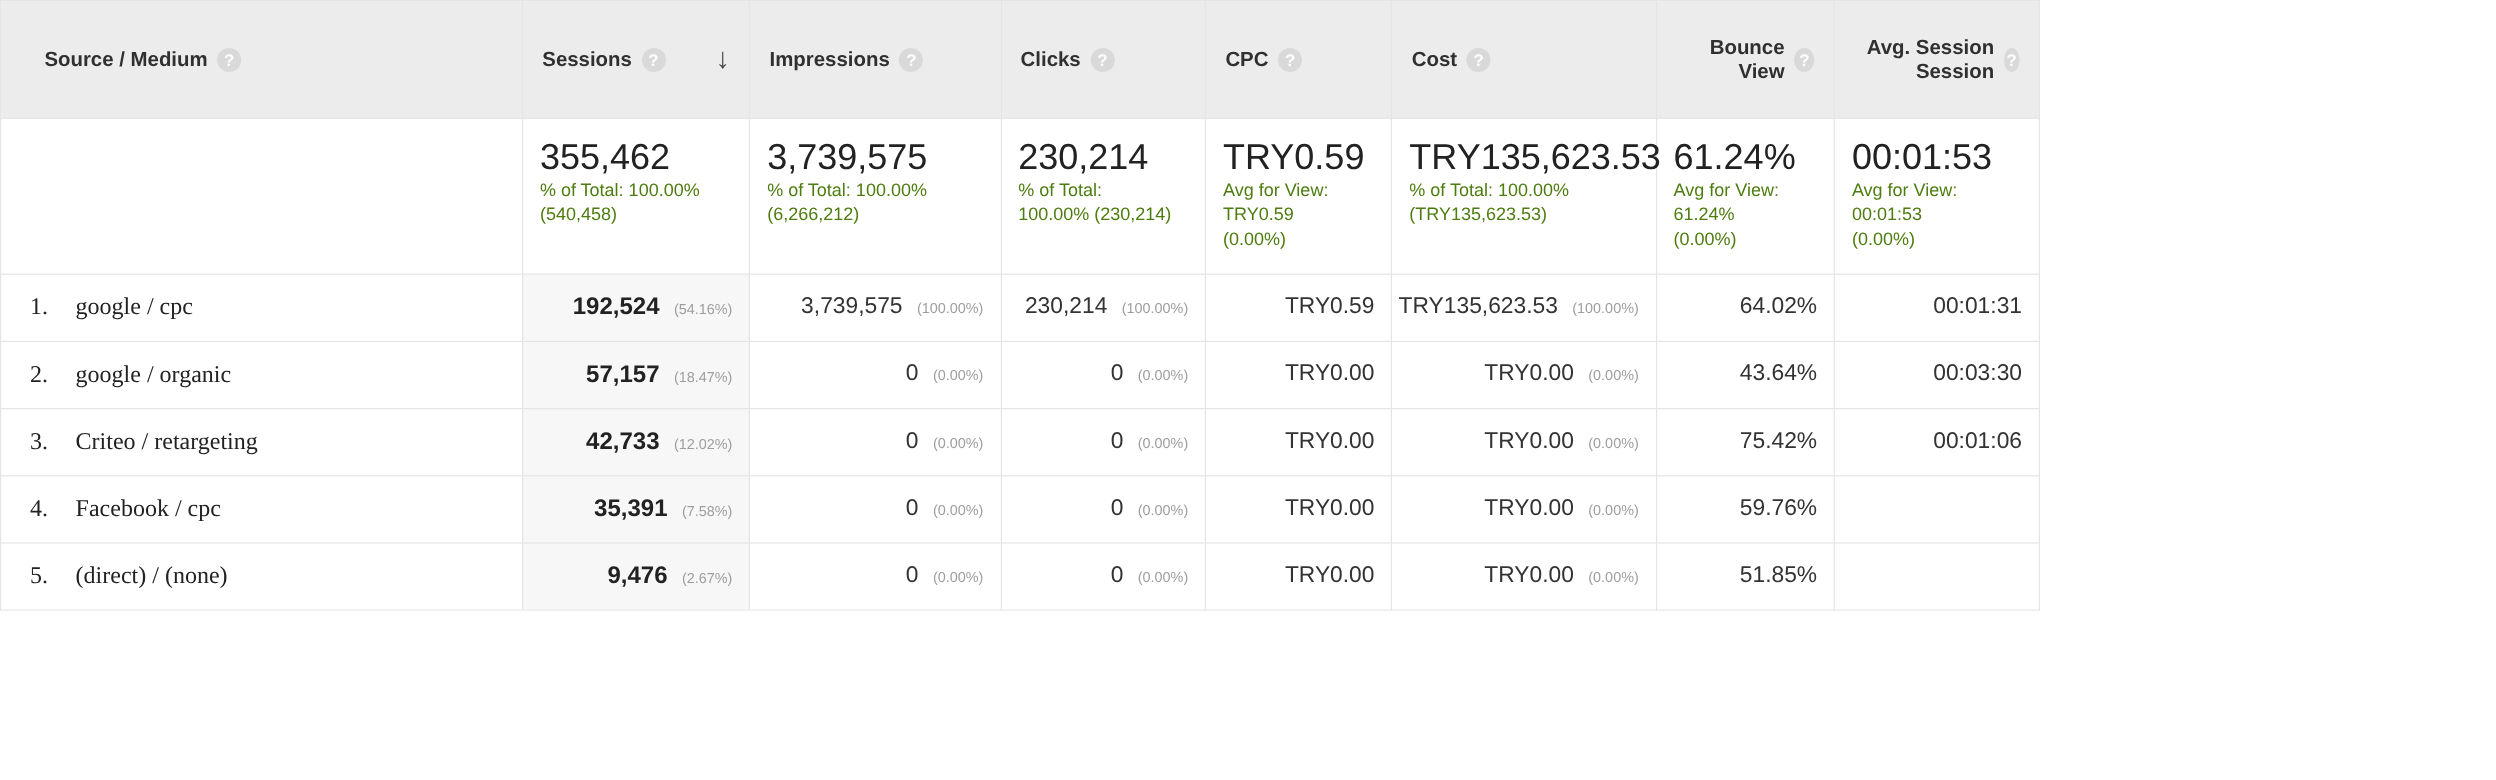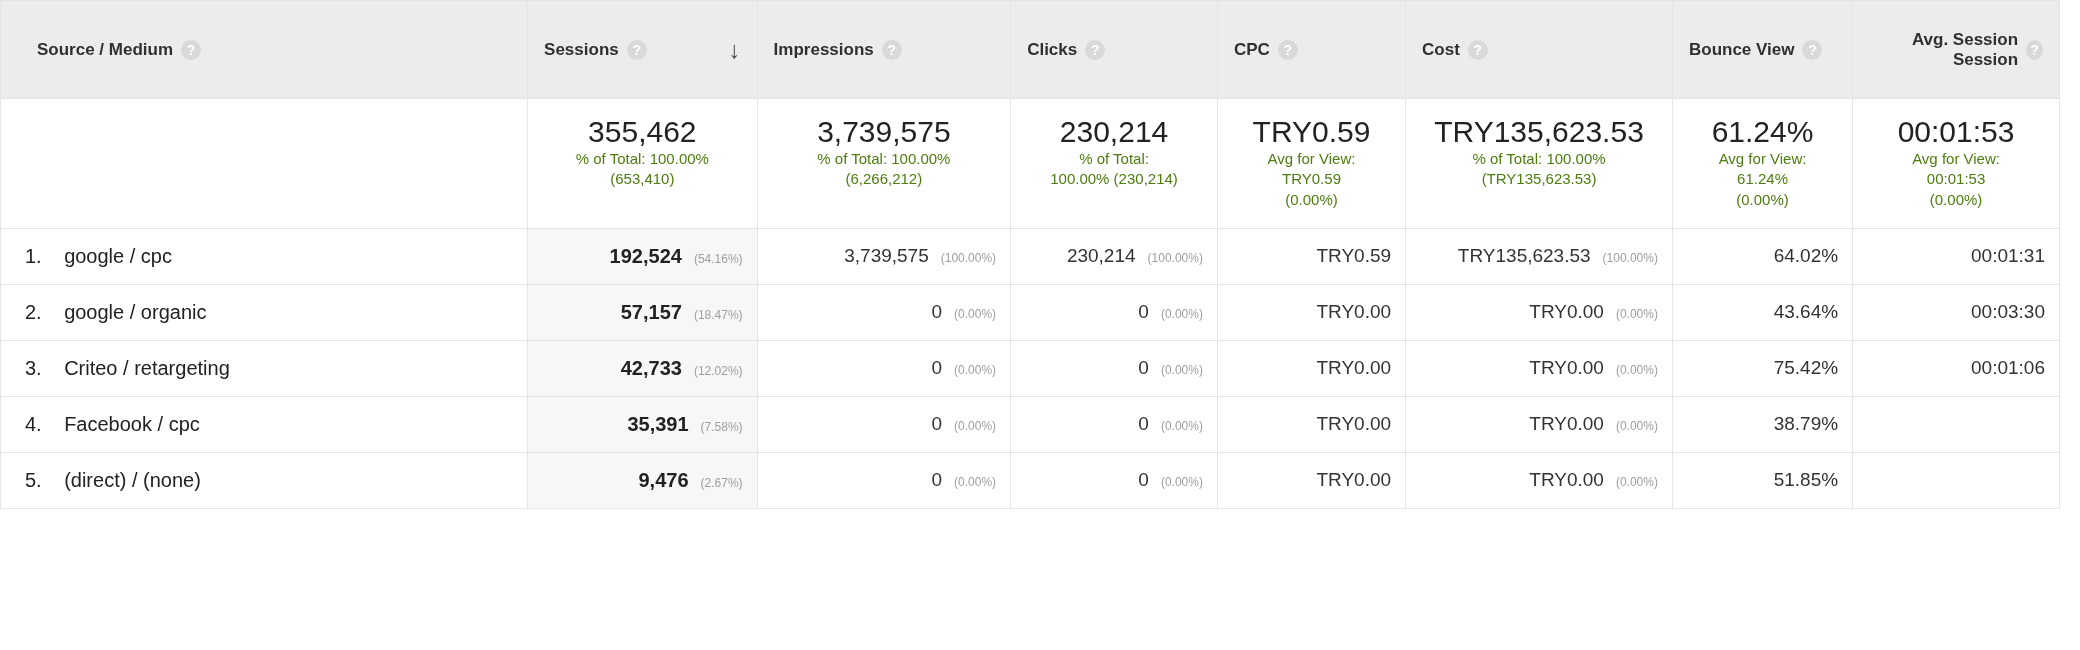--- a/index.html
+++ b/index.html
@@ -51,39 +51,40 @@
   col.c2 { width: 172px; }
   col.c3 { width: 190px; }
   col.c4 { width: 155px; }
   col.c5 { width: 141px; }
   col.c6 { width: 200px; }
   col.c7 { width: 135px; }
   col.c8 { width: 155px; }
 
   tr.totals td {
     background: #fff;
-    text-align: center;
+    text-align: left;
     padding: 16px 14px 18px;
     height: 118px;
     vertical-align: top;
   }
   tr.totals td.first { background: #fff; }
   .tot-main { font-size: 30px; color: #222; display: block; }
   .tot-sub  { font-size: 15px; color: #4d7c0f; line-height: 1.35; display: block; }
 
   tr.data td {
     padding: 14px 14px;
     height: 56px;
     background: #fff;
   }
   tr.data td.num { text-align: right; font-size: 19px; color: #333; }
   tr.data td.name {
     font-size: 20px;
     color: #222;
     padding-left: 24px;
+    font-family: Liberation Serif, serif;
   }
   tr.data td.name .idx { display:inline-block; width: 28px; }
   tr.data td.sessions { text-align: right; background: #f7f7f7; }
   tr.data td.sessions .main { font-weight: 700; font-size: 20px; color: #222; }
   tr.data td .pct { color: #9e9e9e; font-size: 12px; padding-left: 6px; }
   tr.data td.num .flex { display:flex; justify-content:flex-end; align-items:baseline; gap:6px; }
 
   .logo {
     position: absolute;
     right: 18px;
@@ -91,21 +92,21 @@
     display: flex;
     align-items: center;
     gap: 10px;
     color: #7a7a7a;
     font-weight: 700;
     pointer-events: none;
   }
   .logo svg { width: 62px; height: 62px; }
   .logo .t1 { font-size: 34px; color: #5a5a5a; line-height: .9; }
   .logo .t2 { font-size: 22px; color: #8a8a8a; letter-spacing: 4px; }
-  .wrap { position: relative; width: 2060px; }
+  .wrap { position: relative; width: 1700px; }
 </style>
 </head>
 <body>
 <div class="wrap">
 
 <table>
   <colgroup>
     <col class="c1">
         <col class="c2">
         <col class="c3">
@@ -167,21 +168,21 @@
         </div>
       </th>
     </tr>
   </thead>
   <tbody>
     <tr class="totals">
       <td class="first"></td>
       <td>
         <span class="tot-main">355,462</span>
         <span class="tot-sub">% of Total: 100.00%</span>
-        <span class="tot-sub">(653,410)</span>
+        <span class="tot-sub">(540,458)</span>
       </td>
       <td>
         <span class="tot-main">3,739,575</span>
         <span class="tot-sub">% of Total: 100.00%</span>
         <span class="tot-sub">(6,266,212)</span>
       </td>
       <td>
         <span class="tot-main">230,214</span>
         <span class="tot-sub">% of Total:</span>
         <span class="tot-sub">100.00% (230,214)</span>
@@ -321,21 +322,21 @@
               <span class="pct">(0.00%)</span>
             </div>
           </td>
           <td class="num"><span>TRY0.00</span></td>
           <td class="num">
             <div class="flex">
               <span>TRY0.00</span>
               <span class="pct">(0.00%)</span>
             </div>
           </td>
-          <td class="num"><span>38.79%</span></td>
+          <td class="num"><span>59.76%</span></td>
           <td class="num"><span></span></td>
         </tr>
         <tr class="data">
           <td class="name"><span class="idx">5.</span>&nbsp;&nbsp;<span>(direct) / (none)</span></td>
           <td class="sessions num">
             <div class="flex">
               <span class="main">9,476</span>
               <span class="pct">(2.67%)</span>
             </div>
           </td>

